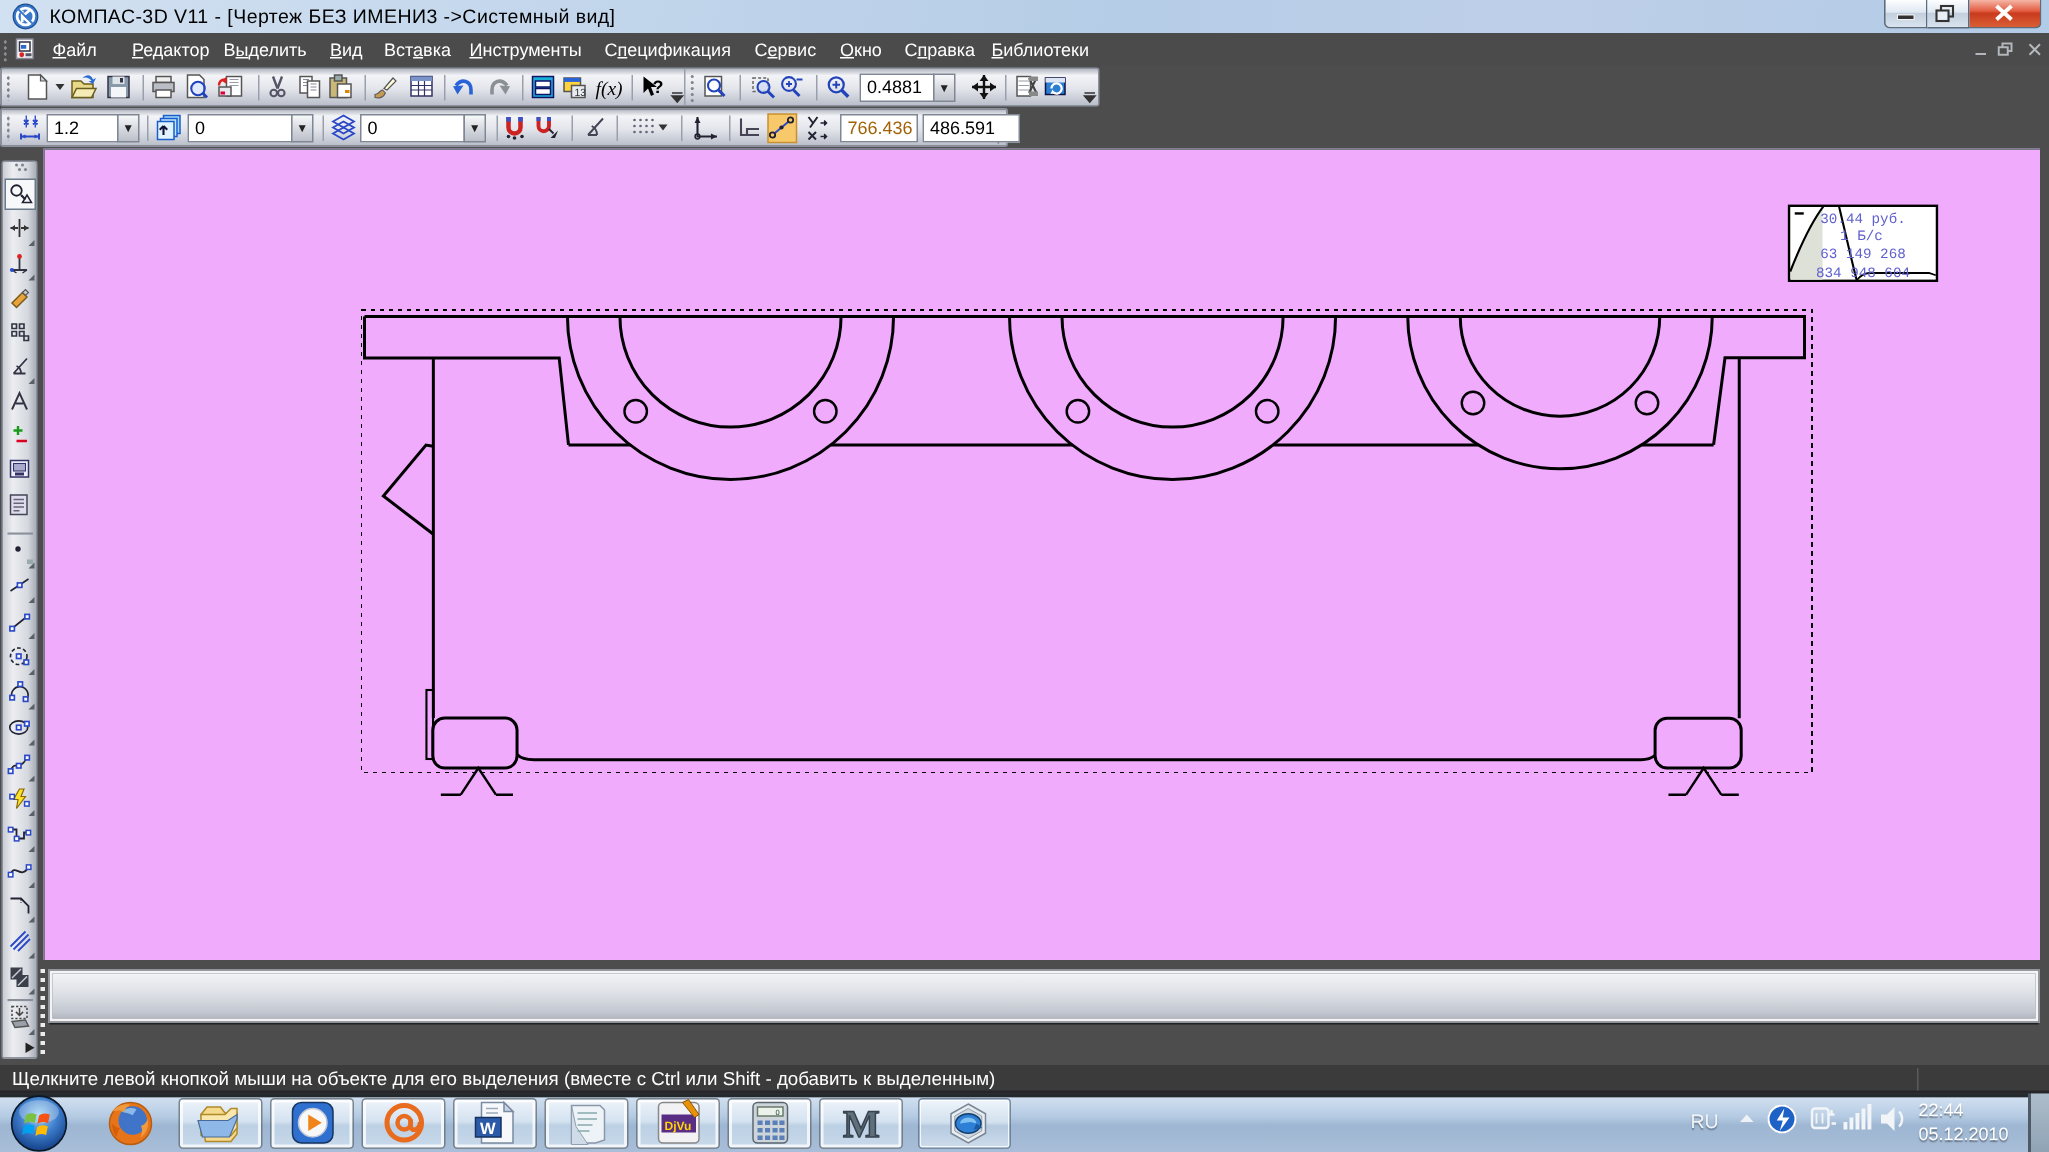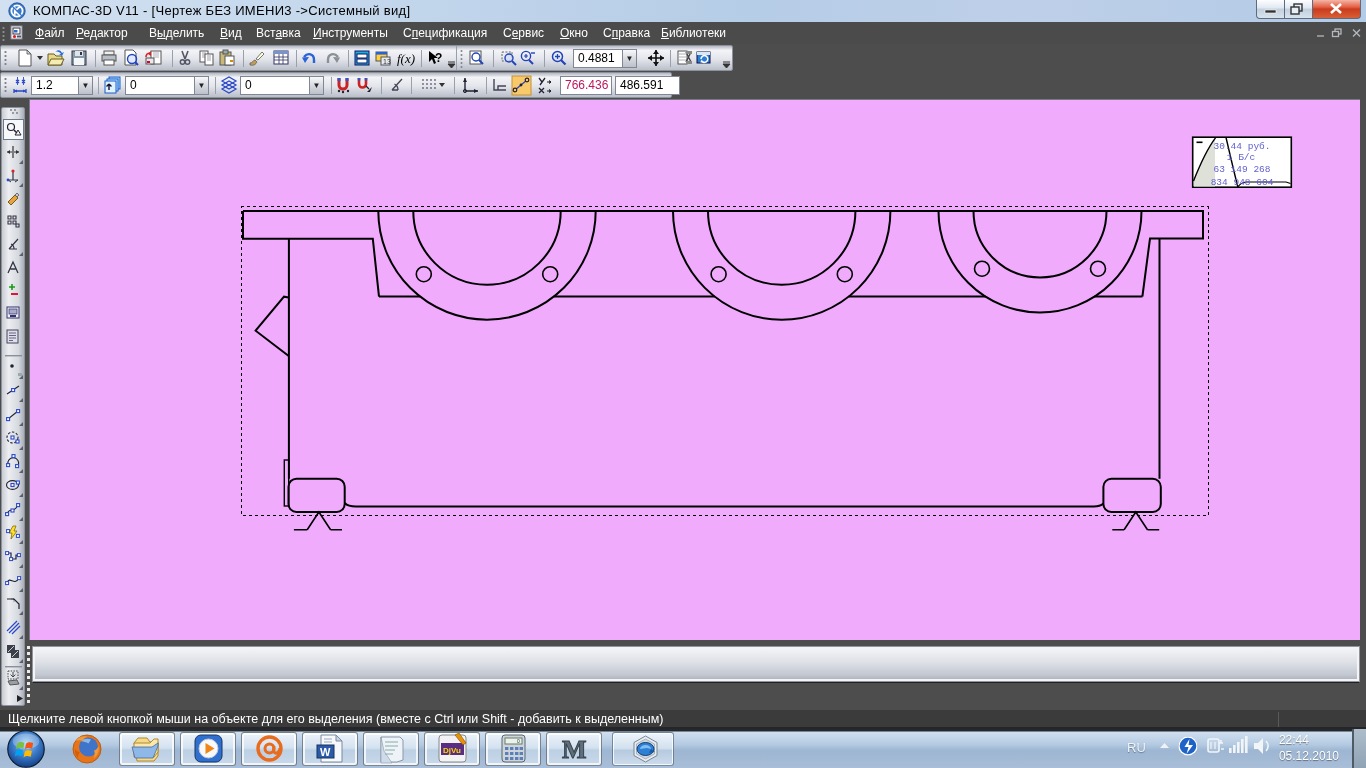--- a/index.html
+++ b/index.html
@@ -69,21 +69,21 @@
 <div id="menu" class="abs">
   <span class="abs" style="left:2px;top:4px;width:3px;height:15px;background-image:radial-gradient(circle at 1.5px 2px,#8a8f96 1px,transparent 1.2px);background-size:3px 4px"></span>
       <svg id="mdico" class="abs" width="16" height="16" viewBox="0 0 16 16">
         <rect x="2" y="1" width="11" height="13" fill="#f4f6f8" stroke="#889"></rect>
         <rect x="4" y="3" width="7" height="6" fill="#fff" stroke="#334"></rect>
         <rect x="5" y="5" width="3.5" height="2.5" fill="#2a6bc8"></rect>
         <circle cx="5.5" cy="11.5" r="1.6" fill="#d22"></circle>
         <rect x="8" y="10.5" width="4" height="2" fill="#556"></rect>
       </svg>
   <span class="mi" style="left:35px"><u>Ф</u>айл</span>
-  <span class="mi" style="left:76px"><u>Р</u>едактор</span>
+  <span class="mi" style="left:88px"><u>Р</u>едактор</span>
   <span class="mi" style="left:149px">В<u>ы</u>делить</span>
   <span class="mi" style="left:220px"><u>В</u>ид</span>
   <span class="mi" style="left:256px">Вст<u>а</u>вка</span>
   <span class="mi" style="left:313px"><u>И</u>нструменты</span>
   <span class="mi" style="left:403px">С<u>п</u>ецификация</span>
   <span class="mi" style="left:503px">С<u>е</u>рвис</span>
   <span class="mi" style="left:560px"><u>О</u>кно</span>
   <span class="mi" style="left:603px">С<u>п</u>равка</span>
   <span class="mi" style="left:661px"><u>Б</u>иблиотеки</span>
   <svg class="abs" style="right:4px;top:0" width="46" height="22" viewBox="0 0 46 22">
@@ -369,21 +369,21 @@
       <g transform="translate(661,16)">
             <path d="M0 0 h7 M0 2 l3.5 4 3.5 -4 z" stroke="#333" fill="#333" stroke-width="1"></path>
           </g>
     </svg>
     <div class="combo" style="left:30px;width:48px">1.2</div>
     <div class="cbtn" style="left:77px">▼</div>
     <div class="combo" style="left:124px;width:70px">0</div>
     <div class="cbtn" style="left:193px">▼</div>
     <div class="combo" style="left:239px;width:70px">0</div>
     <div class="cbtn" style="left:308px">▼</div>
-    <div class="combo" style="left:559px;width:52px;color:#be185d">766.436</div>
+    <div class="combo" style="left:559px;width:52px;color:#a16207">766.436</div>
     <div class="combo" style="left:614px;width:65px;color:#000">486.591</div>
   </div>
 </div>
 
 <div id="leftbar" class="abs">
 <div id="lstrip"></div>
 <svg class="abs" style="left:0;top:0" width="27" height="610" viewBox="0 0 27 610">
   <g transform="translate(11,10)">
           <circle r="1" fill="#7d828c"></circle>
           <circle cx="4" r="1" fill="#7d828c"></circle>

